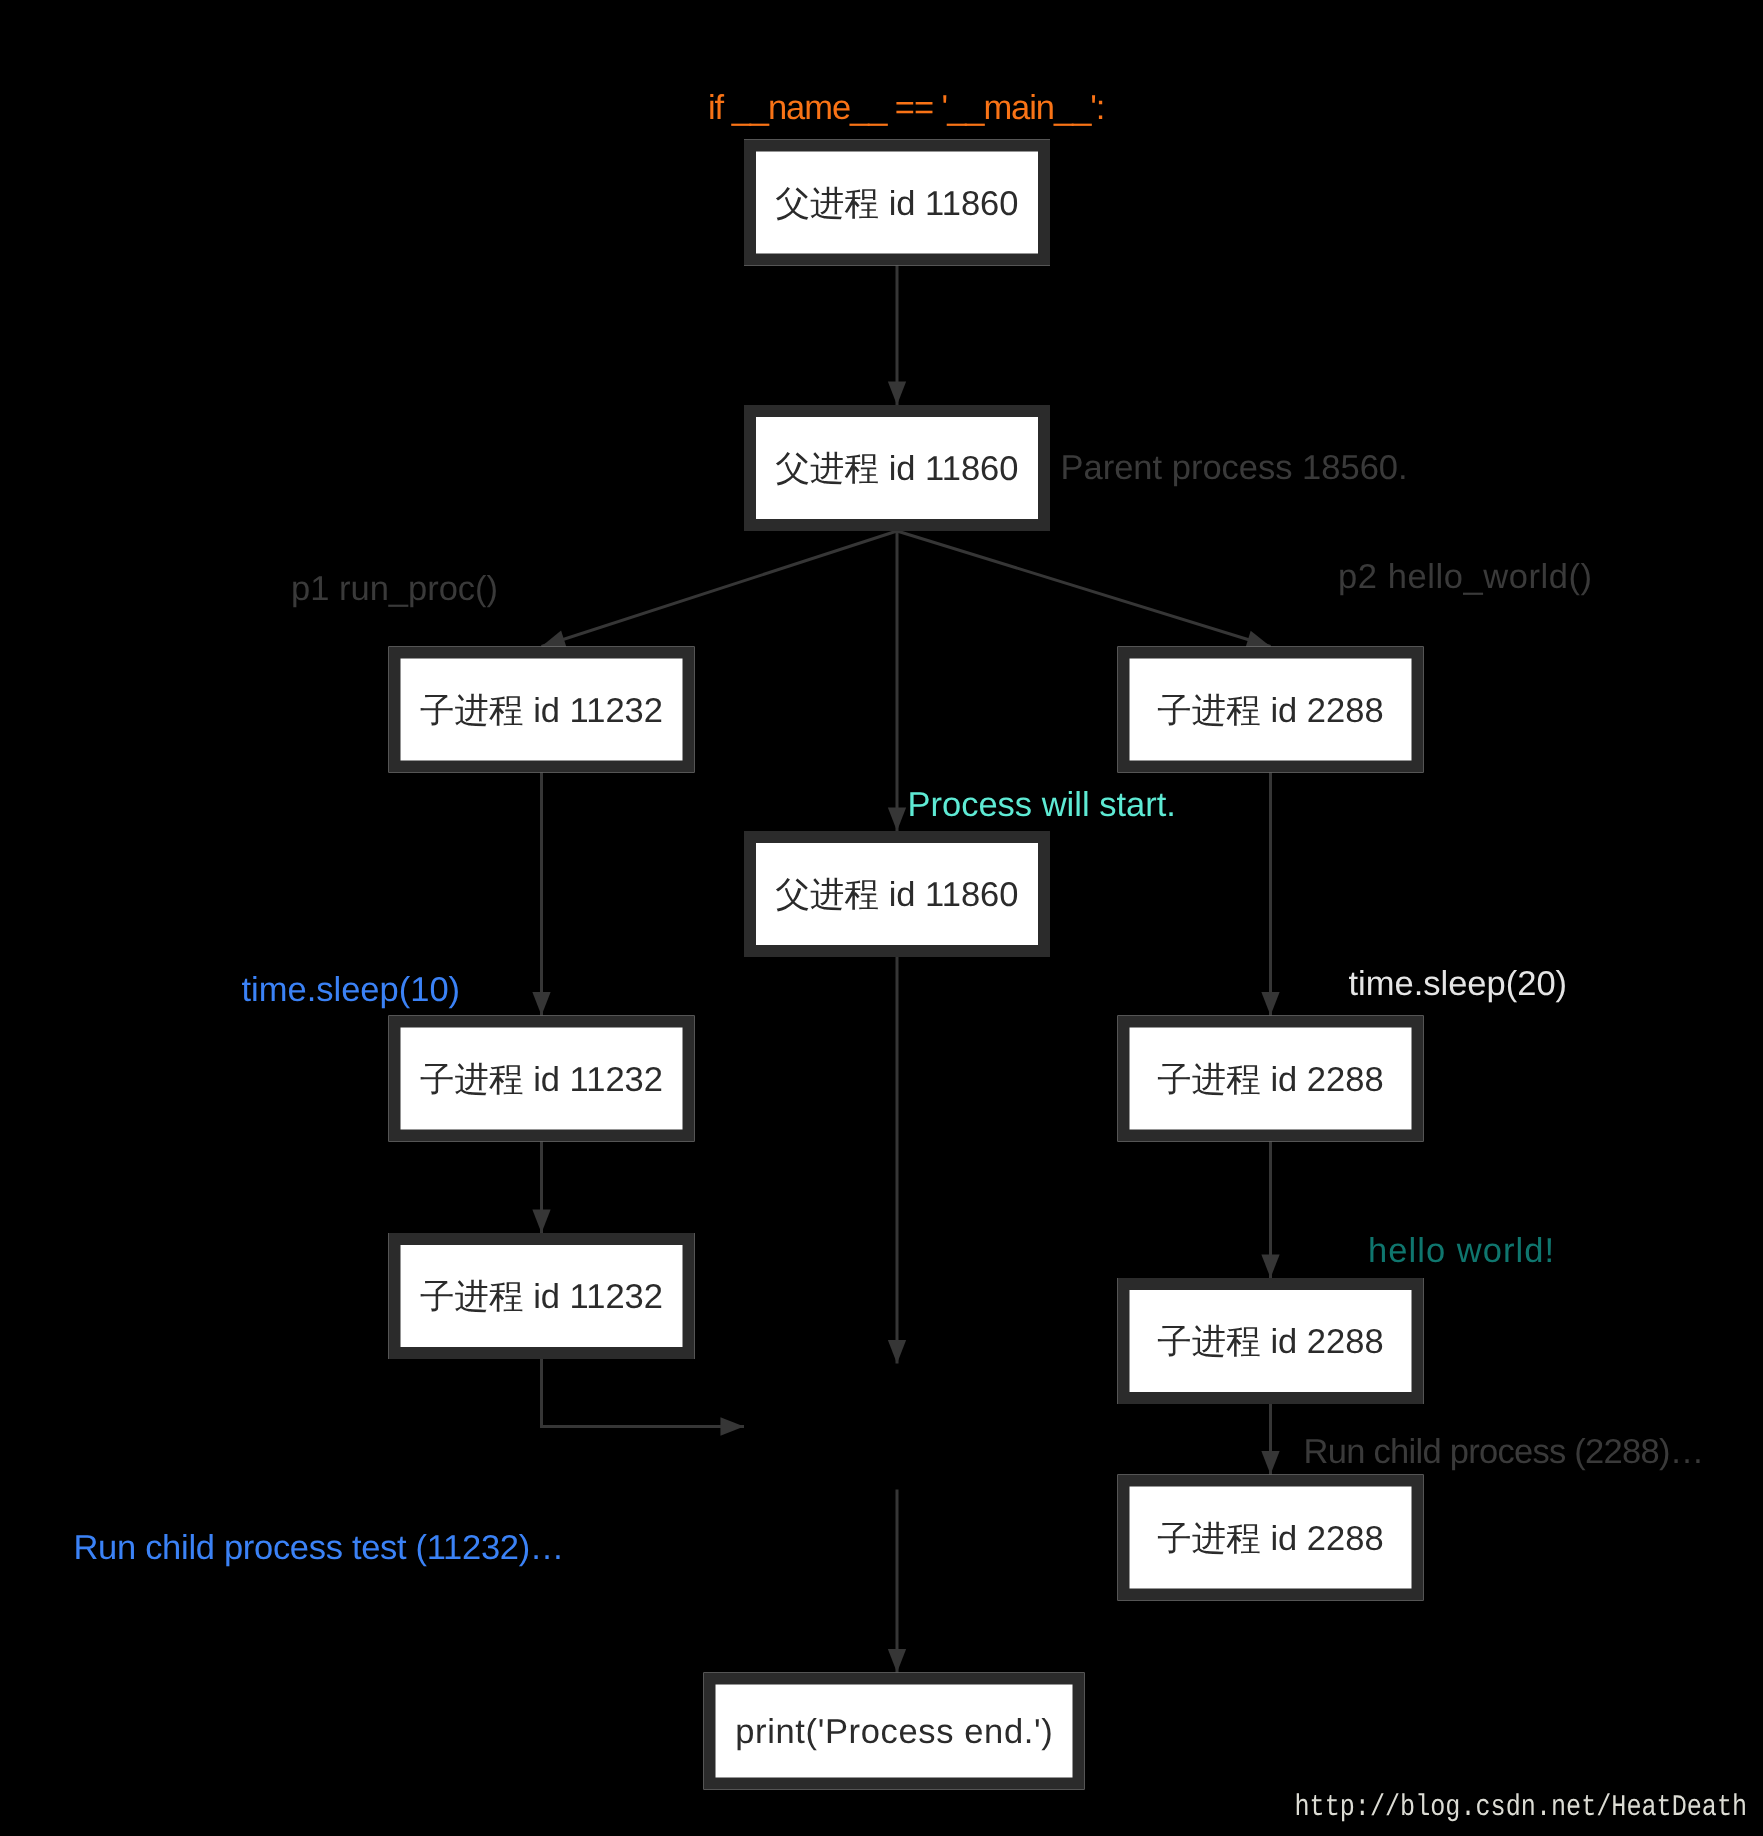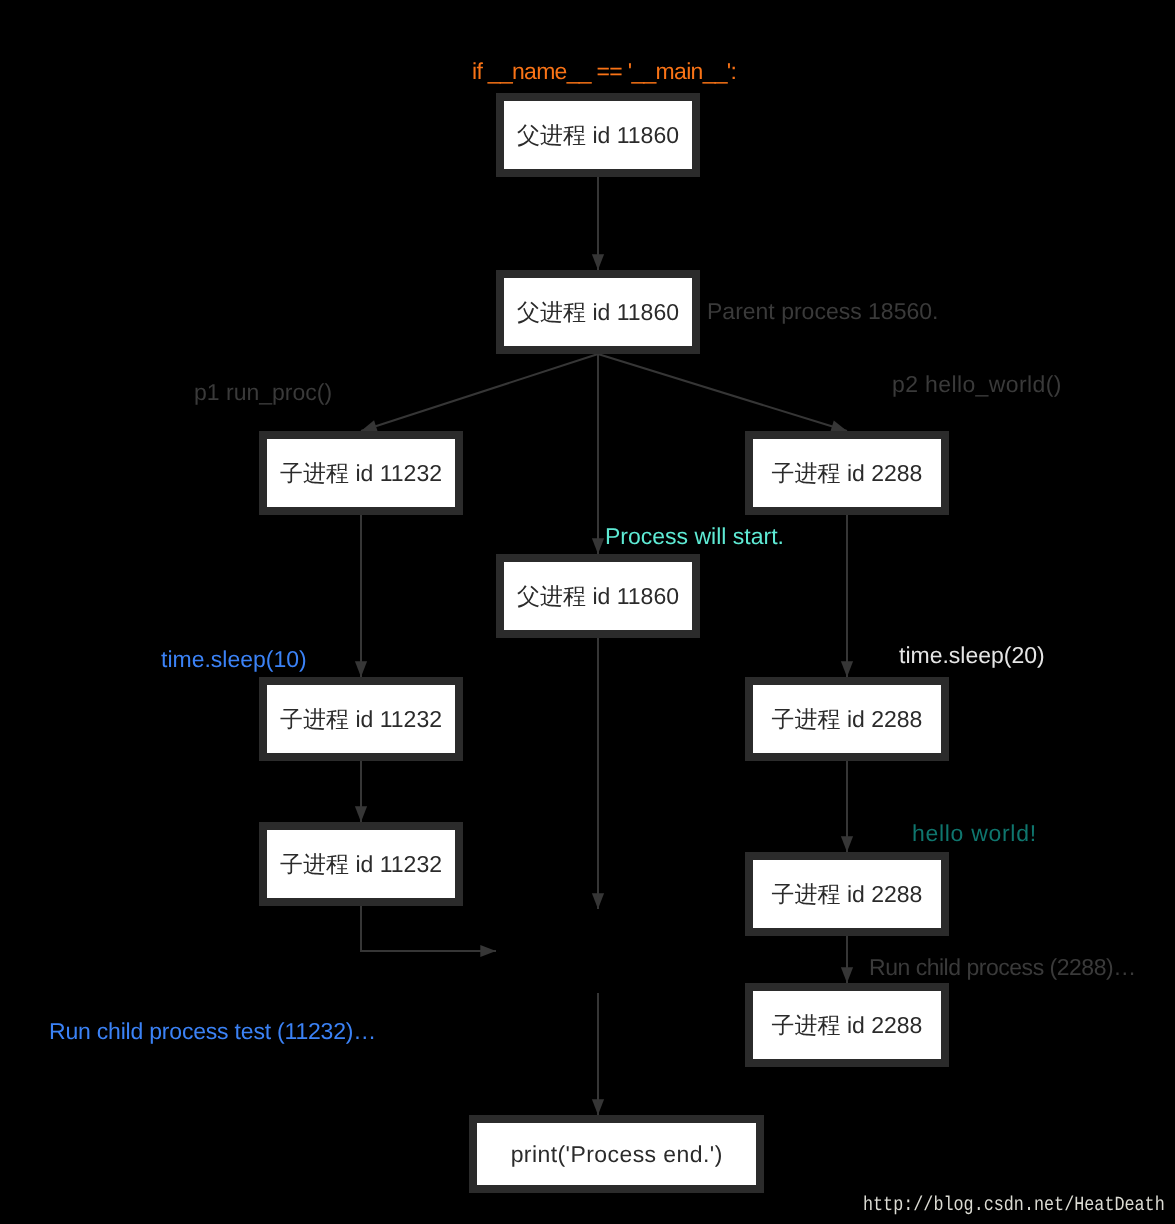--- a/index.html
+++ b/index.html
@@ -98,21 +98,21 @@
     </div>
   <div class="node" id="node-n8" style="left: 259px; top: 822px; width: 204px; height: 84px; background: rgb(255, 255, 255); border-color: rgb(43, 43, 43); color: rgb(43, 43, 43);">
       <span>子进程 id 11232</span>
     </div>
   <div class="node" id="node-n9" style="left: 745px; top: 852px; width: 204px; height: 84px; background: rgb(255, 255, 255); border-color: rgb(43, 43, 43); color: rgb(43, 43, 43);">
       <span>子进程 id 2288</span>
     </div>
   <div class="node" id="node-n11" style="left: 745px; top: 983px; width: 204px; height: 84px; background: rgb(255, 255, 255); border-color: rgb(43, 43, 43); color: rgb(43, 43, 43);">
       <span>子进程 id 2288</span>
     </div>
-  <div class="node" id="node-n12" style="letter-spacing: 0.43px; text-indent: 0.43px; left: 469px; top: 1115px; width: 295px; height: 78px; background: rgb(255, 255, 255); border-color: rgb(43, 43, 43); color: rgb(43, 43, 43);">
+  <div class="node" id="node-n12" style="letter-spacing: 0.43px; text-indent: 0.43px; left: 469px; top: 1115px; width: 254px; height: 78px; background: rgb(255, 255, 255); border-color: rgb(43, 43, 43); color: rgb(43, 43, 43);">
       <span>print('Process end.')</span>
     </div>
 
   <div class="edge-label" id="label-l1" style="letter-spacing: -0.7px; left: 472px; top: 60px; color: #f97316;">if __name__ == '__main__':</div>
   <div class="edge-label" id="label-l2" style="left: 707px; top: 300px; color: rgb(58, 58, 58);">Parent process 18560.</div>
   <div class="edge-label" id="label-l3" style="left: 194px; top: 381px; color: rgb(58, 58, 58);">p1 run_proc()</div>
   <div class="edge-label" id="label-l4" style="letter-spacing: 0.38px; left: 892px; top: 373px; color: rgb(58, 58, 58);">p2 hello_world()</div>
   <div class="edge-label" id="label-l5" style="left: 605px; top: 525px; color: #5eead4;">Process will start.</div>
   <div class="edge-label" id="label-l6" style="left: 161px; top: 648px; color: #3b82f6;">time.sleep(10)</div>
   <div class="edge-label" id="label-l7" style="left: 899px; top: 644px; color: #e5e5e5; text-align: right;">time.sleep(20)</div>

